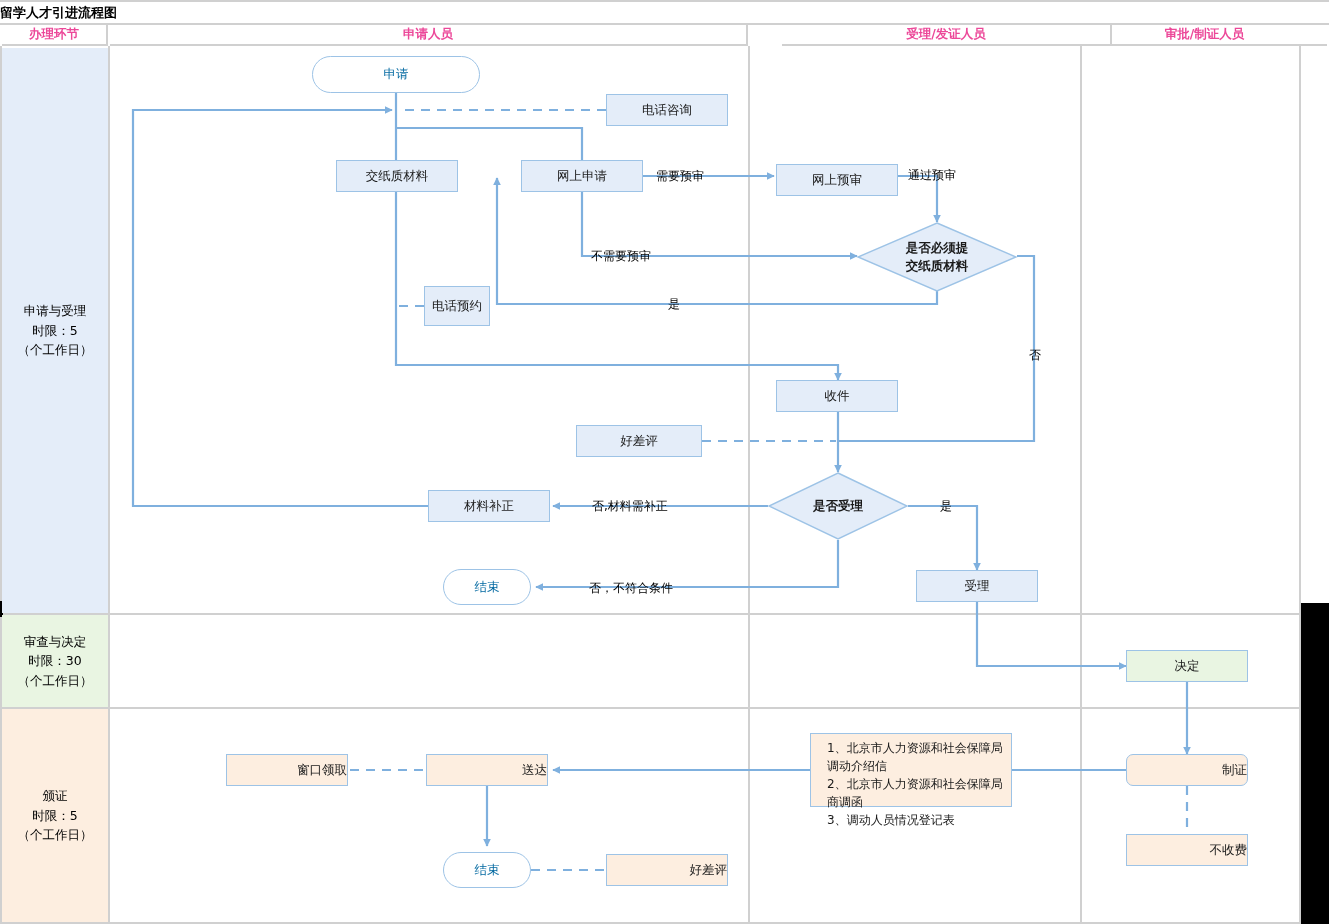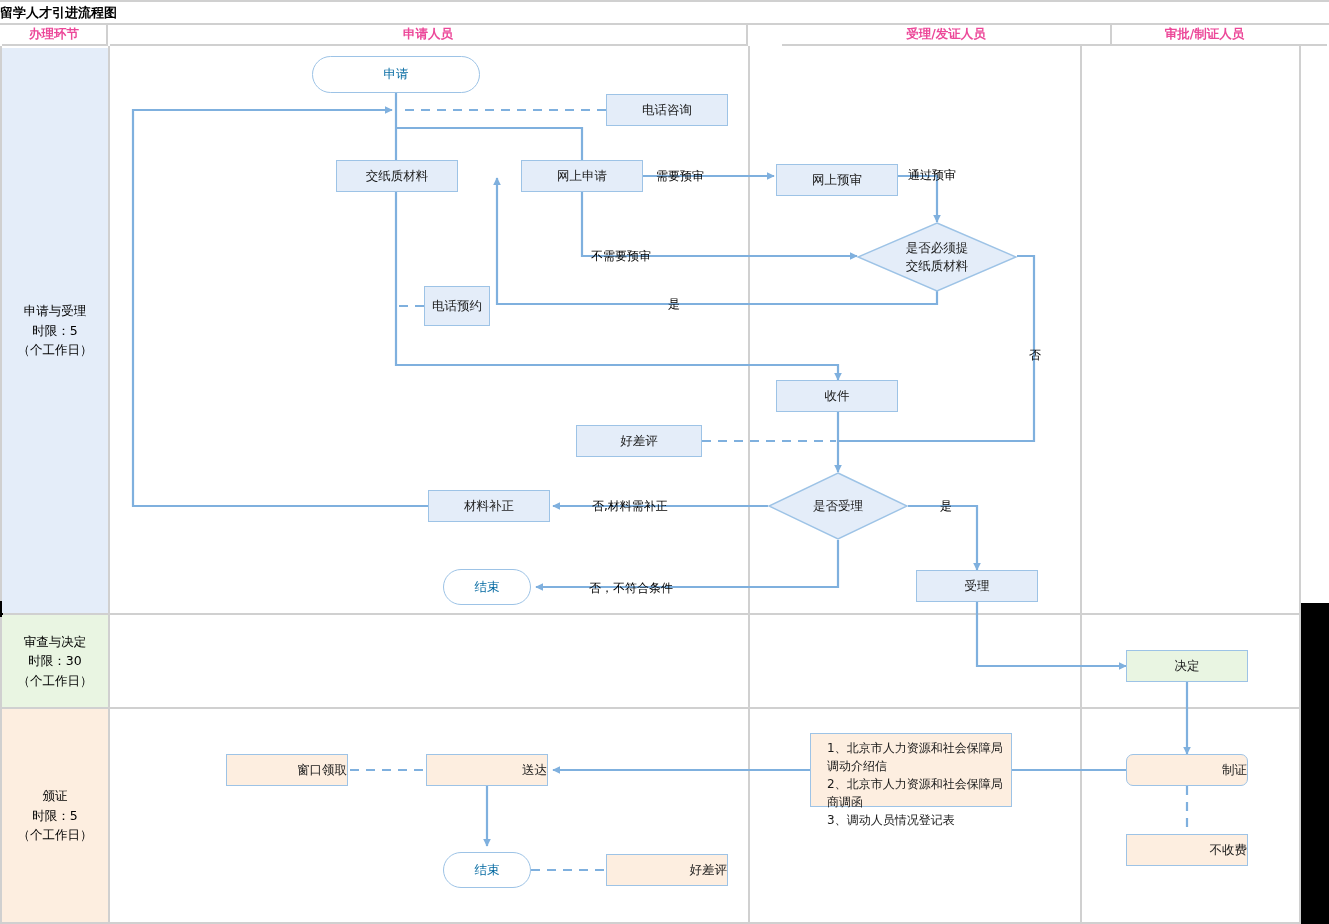--- a/index.html
+++ b/index.html
@@ -29,21 +29,21 @@
   .node.green{background:#e9f5e2;}
   .node.peach{background:#fdeee0;justify-content:flex-end;}
   .node.terminator{background:#ffffff;border:1.6px solid #9dc3e6;border-radius:20px;
                    color:#0369a1;}
   .node.doc{justify-content:flex-start;text-align:left;padding:5px 8px 11px 16px;
             flex-direction:column;align-items:flex-start;font-size:12px;line-height:1.5;}
 
   .diamond-svg{position:absolute;overflow:visible;}
   .dlabel{position:absolute;display:flex;flex-direction:column;align-items:center;
           justify-content:center;font-size:12.5px;color:#1a1a1a;line-height:1.45;
-          text-align:center;pointer-events:none;}
+          text-align:center;pointer-events:none;font-weight:bold;}
 
   
   .elabel{position:absolute;font-size:12px;color:#000;white-space:nowrap;background:transparent;}
   .elabel.vert{writing-mode:vertical-rl;}
 
   svg.wires{position:absolute;left:0;top:0;width:1329px;height:924px;pointer-events:none;}
   .blackbar{position:absolute;background:#000;}
 </style>
 </head>
 <body>

